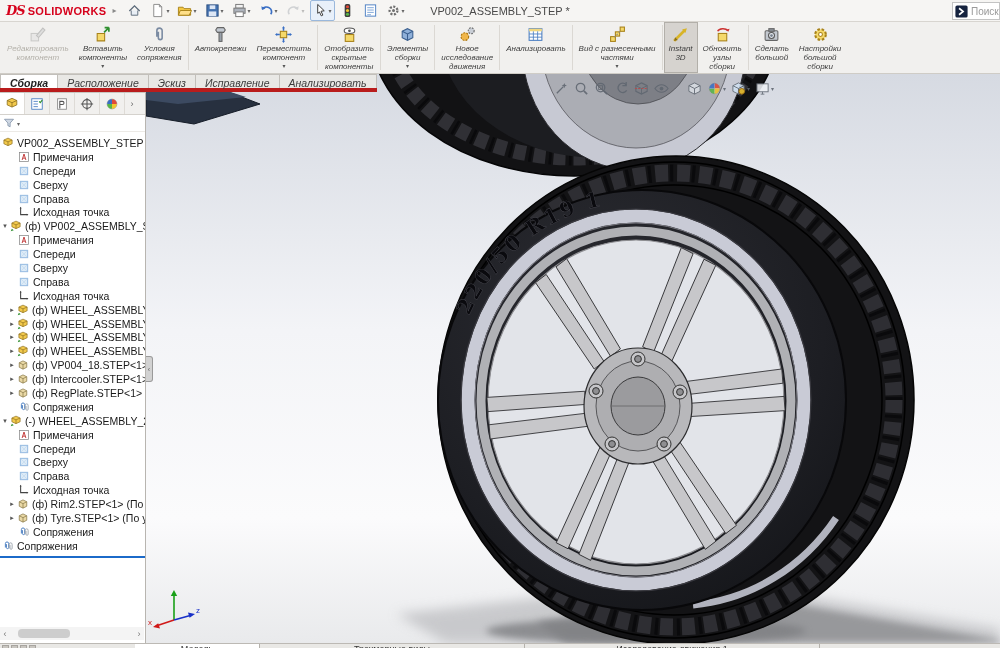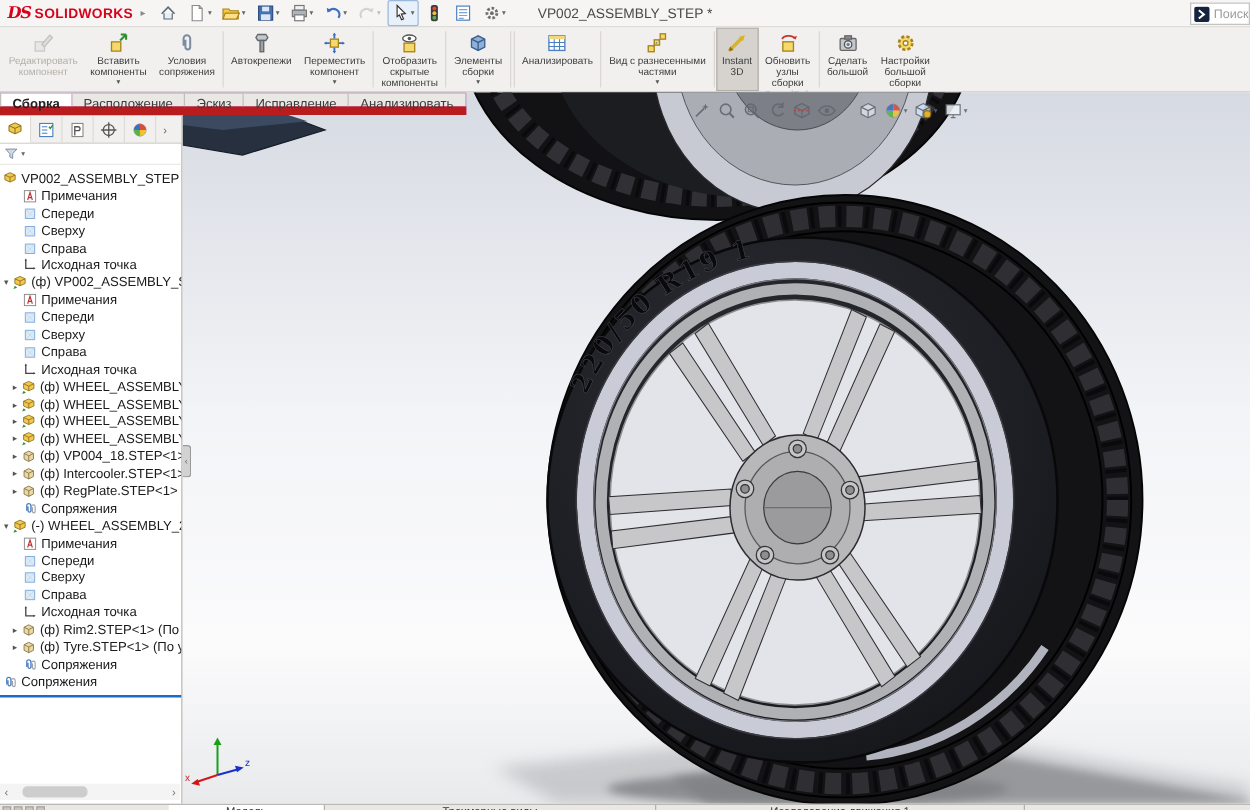--- a/index.html
+++ b/index.html
@@ -21,31 +21,31 @@
   .qbtn.pressed{background:#e8f0fa;border-color:#9ab8dc;}
   .qbtn.disabled{opacity:.4;}
   .win-title{position:absolute;left:50%;transform:translateX(-50%);font-size:11px;color:#4a4a4a;white-space:nowrap;}
   .searchbox{position:absolute;right:0;top:2px;width:48px;height:18px;background:#fff;border:1px solid #c3c3c3;display:flex;align-items:center;gap:3px;padding-left:2px;overflow:hidden;}
   .searchbox .ic svg{width:13px;height:13px;}
   .search-text{font-size:10px;color:#9a9a9a;white-space:nowrap;}
 
   
   #ribbon{position:absolute;left:0;top:22px;width:1000px;height:52px;background:#f1f0ee;border-bottom:1px solid #cfccc6;display:flex;align-items:stretch;padding-left:2px;overflow:hidden;}
   #ribbon-buttons{display:flex;align-items:stretch;}
-  .rbtn{display:flex;flex-direction:column;align-items:center;justify-content:flex-start;padding:3px 4px 0;font-size:8px;line-height:9px;color:#3c3c3c;text-align:center;white-space:pre-line;cursor:pointer;border:1px solid transparent;}
+  .rbtn{display:flex;flex-direction:column;align-items:center;justify-content:flex-start;padding:3px 4px 0;font-size:8px;line-height:9px;color:#3c3c3c;text-align:center;white-space:pre-line;cursor:pointer;border:1px solid transparent;font-style:italic;}
   .rbtn .ic{margin-bottom:1px;}
   .rbtn .ic svg{width:17px;height:17px;}
   .rbtn .caret{font-size:6px;color:#555;line-height:6px;margin-top:1px;}
   .rbtn.active{background:#d6d3cf;border-color:#b2afa9;}
   .rbtn.disabled{color:#b3b0a9;}
   .rbtn.disabled .ic{filter:grayscale(1);opacity:.45;}
   .rsep{width:1px;background:#dbd8d3;margin:3px 1px;}
 
   
-  #tabrow{position:absolute;left:0;top:74px;height:18px;display:flex;z-index:5;background:#a21caf;border-bottom:7px solid #b91c1c;}
+  #tabrow{position:absolute;left:0;top:74px;height:18px;display:flex;z-index:5;background:#a21caf;border-bottom:4px solid #b91c1c;font-style:italic;}
   .dtab{font-size:10.5px;color:#3c3c3c;padding:2px 9px 0;border-right:1px solid #c2bfba;border-top:1px solid #c2bfba;background:#e9e8e5;white-space:nowrap;cursor:pointer;}
   .dtab:first-child{border-left:1px solid #c2bfba;}
   .dtab.active{background:#fff;font-weight:bold;color:#222;}
 
   
   #treepanel{position:absolute;left:0;top:92px;width:146px;bottom:5px;background:#fff;border-right:1px solid #b8b5b0;border-top:1px solid #c9c6c0;}
   #panel-tabs{height:22px;display:flex;align-items:stretch;background:#f1f0ee;border-bottom:1px solid #d5d2cd;}
   .ptab{width:25px;display:flex;align-items:center;justify-content:center;border-right:1px solid #dedbd6;cursor:pointer;}
   .ptab .ic svg{width:14px;height:14px;}
   .ptab.active{background:#fff;}
@@ -242,20 +242,26 @@
           </svg></span><span>Отобразить
 скрытые
 компоненты</span></div>
       <div class="rsep"></div>
       <div class="rbtn"><span class="ic"><svg viewBox="0 0 16 16">
             <path d="M3 5l5-2.5L13 5v6l-5 2.5L3 11z" fill="#8fb0d9" stroke="#3a5f8f"></path>
             <path d="M3 5l5 2.5L13 5M8 7.5v6" fill="none" stroke="#3a5f8f"></path>
           </svg></span><span>Элементы
 сборки</span><span class="caret">▾</span></div>
       <div class="rsep"></div>
+      <div class="rbtn"><span class="ic"><svg viewBox="0 0 16 16">
+            <circle cx="5.5" cy="10" r="3.6" fill="#f0b64a" stroke="#a8720a" stroke-dasharray="1.8 1.2"></circle>
+            <circle cx="11.5" cy="4.5" r="2.8" fill="#c9ced6" stroke="#666" stroke-dasharray="1.6 1.1"></circle>
+          </svg></span><span>Новое
+исследование
+движения</span></div>
       <div class="rsep"></div>
       <div class="rbtn"><span class="ic"><svg viewBox="0 0 16 16">
             <rect x="2" y="2.5" width="12" height="11" fill="#fff" stroke="#4a7ec2"></rect>
             <rect x="2" y="2.5" width="12" height="2.5" fill="#f0d780"></rect>
             <path d="M2 7.5h12M2 10.5h12M6 5v8.5M10 5v8.5" stroke="#4a7ec2" stroke-width=".8"></path>
           </svg></span><span>Анализировать</span></div>
       <div class="rsep"></div>
       <div class="rbtn"><span class="ic"><svg viewBox="0 0 16 16">
             <rect x="1.5" y="10" width="4.5" height="4.5" fill="#f5d96b" stroke="#a8821a"></rect>
             <rect x="6" y="5.5" width="4" height="4" fill="#f5d96b" stroke="#a8821a"></rect>

